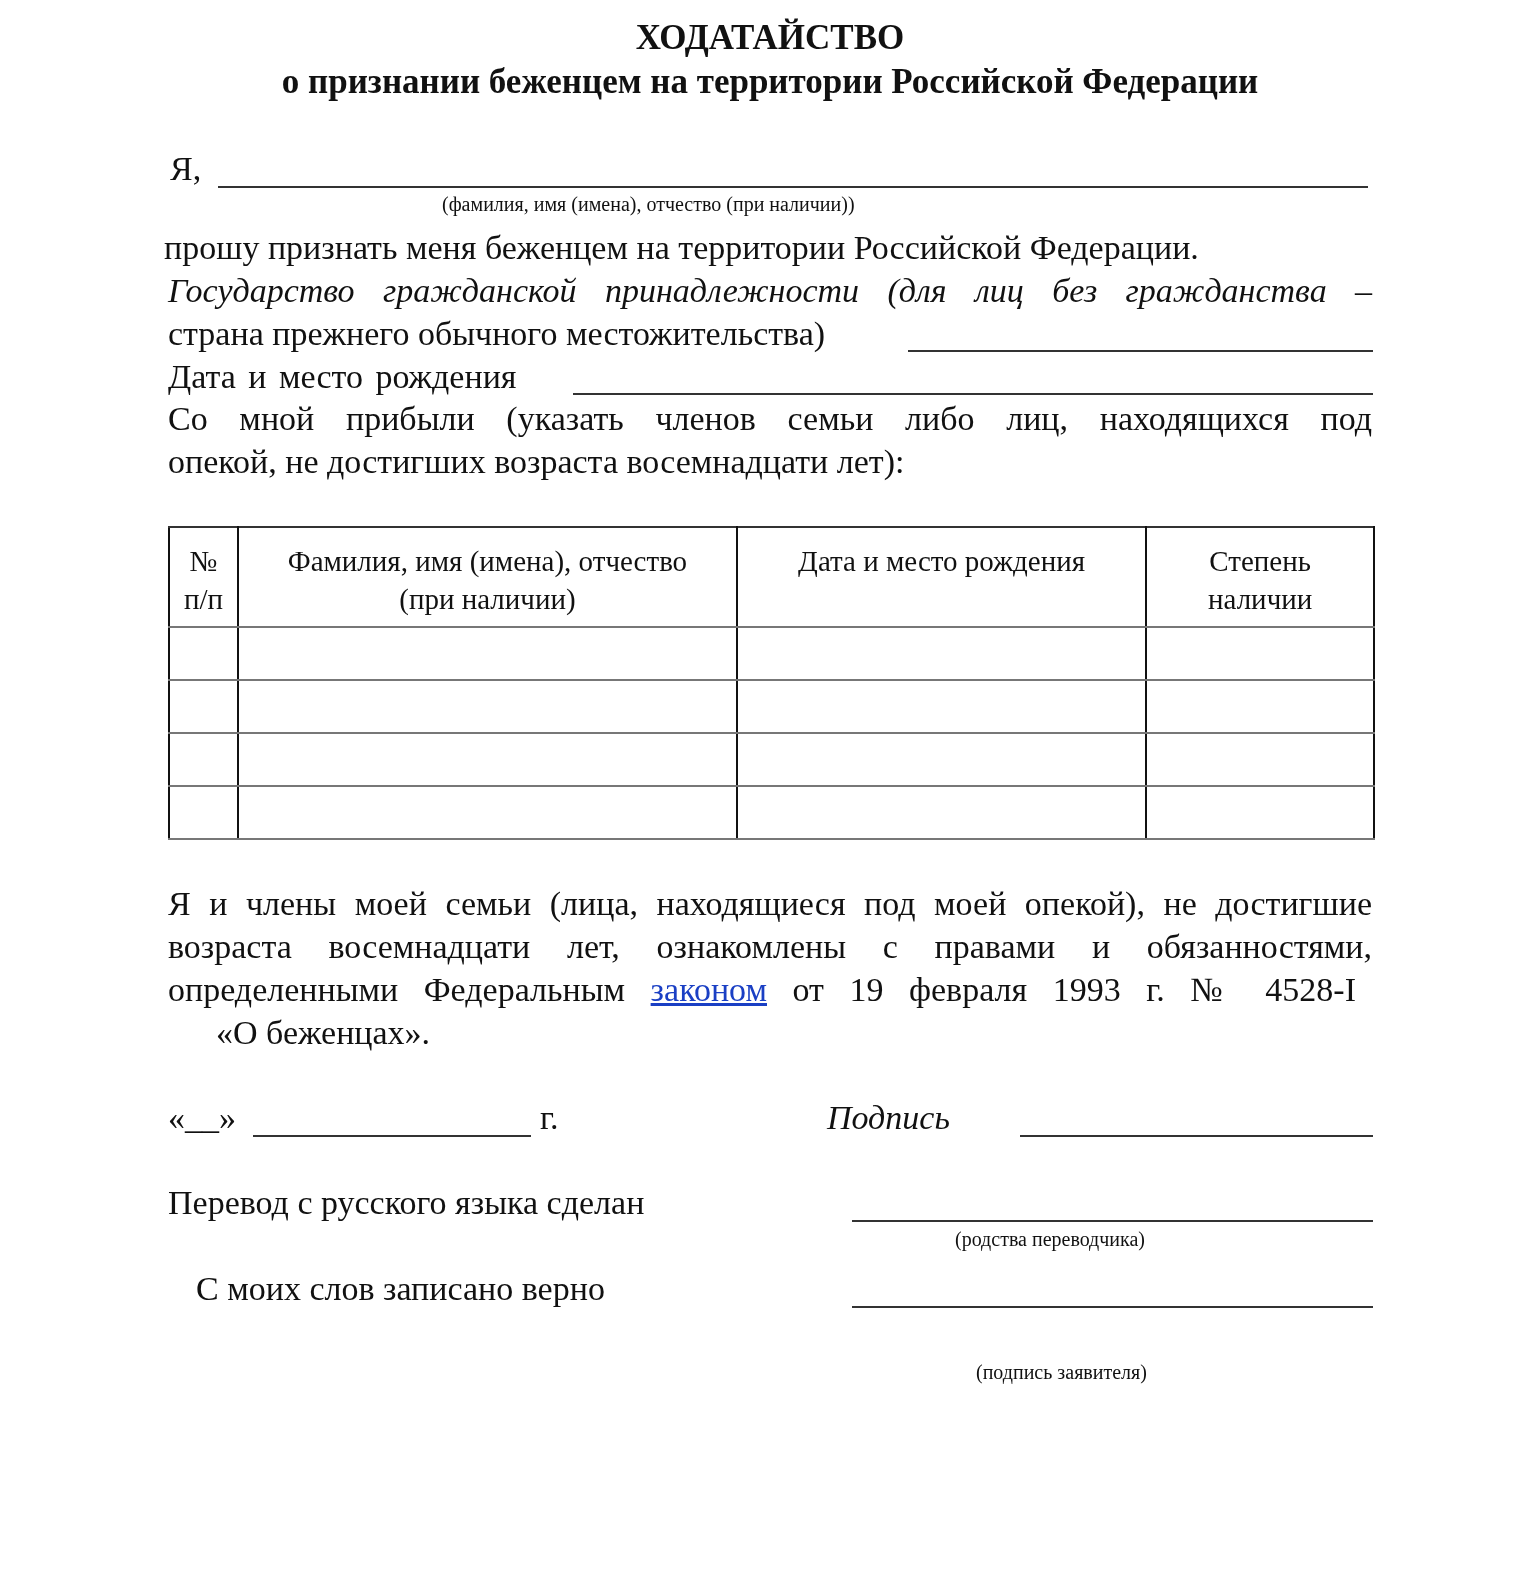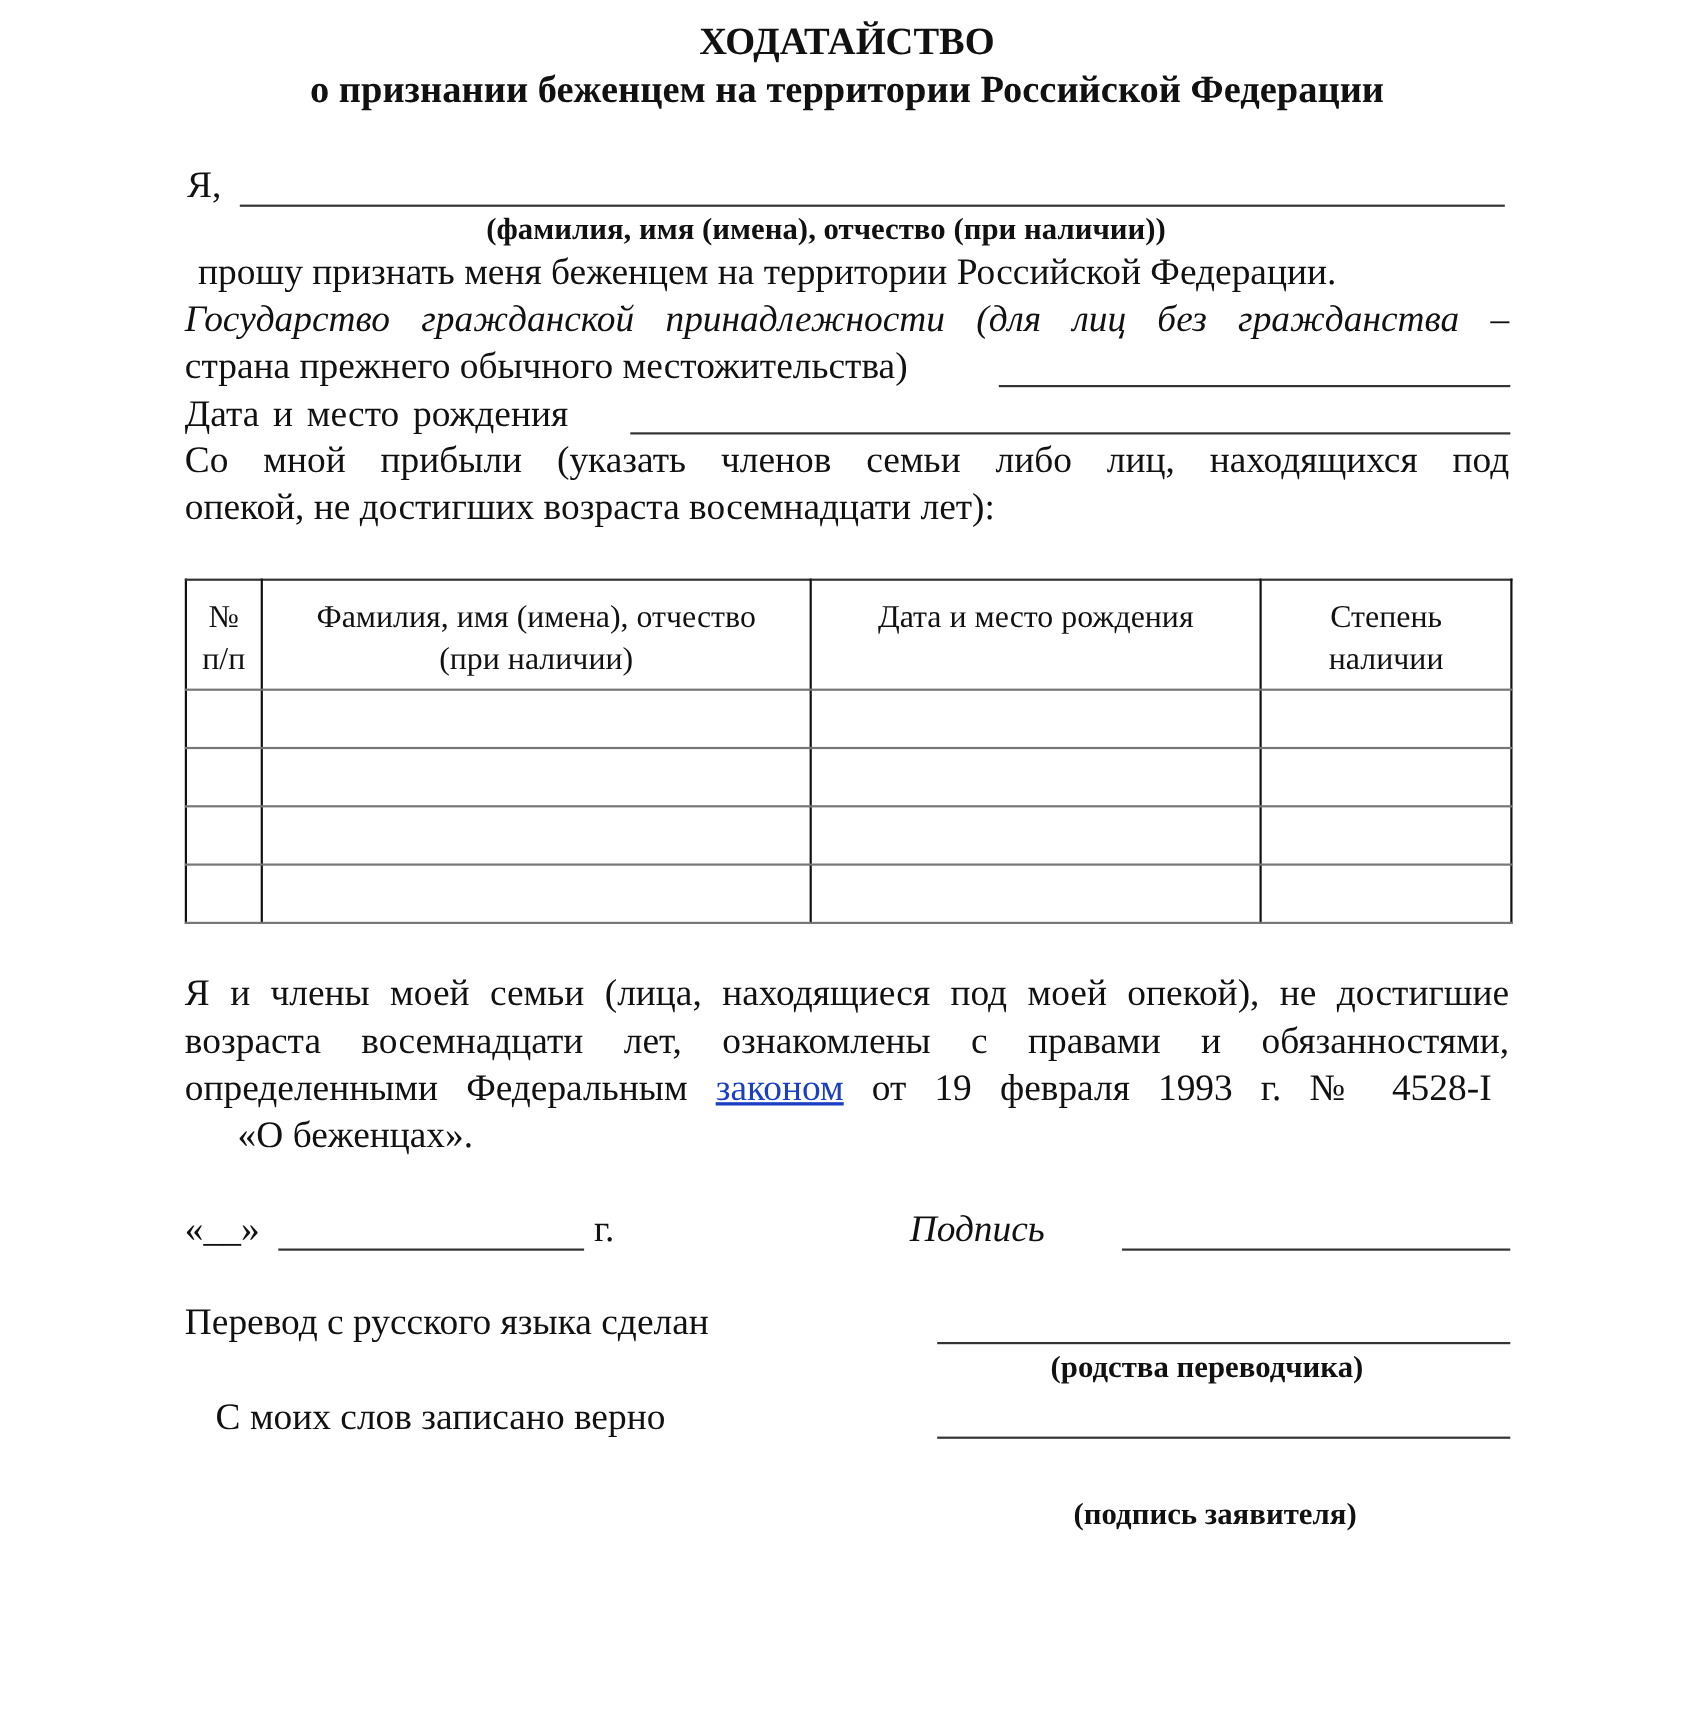--- a/index.html
+++ b/index.html
@@ -3,21 +3,21 @@
 <meta charset="utf-8">
 <style>
   html, body { margin: 0; padding: 0; background: #ffffff; }
   body { width: 1528px; height: 1574px; position: relative; overflow: hidden;
          font-family: "Liberation Serif", "DejaVu Serif", serif; color: #111; }
   .abs { position: absolute; white-space: nowrap; }
   .title { left: 0; width: 1540px; text-align: center; font-weight: bold; font-size: 35px; }
   .t1 { top: 18px; }
   .t2 { top: 62px; }
   .body-text { font-size: 34px; }
-  .small { font-size: 28px; font-weight: bold; }
+  .small { font-size: 20px; }
   .line { position: absolute; border-bottom: 2px solid #333; height: 0; }
   .just { text-align: justify; text-align-last: justify; width: 1204px; left: 168px; }
   a.link { color: #1a3fc4; text-decoration: underline; margin-top: 20px; }
   table.fam { position: absolute; left: 168px; top: 526px; width: 1207px; border-collapse: collapse; }
   table.fam th, table.fam td { border-left: 2px solid #111; border-right: 2px solid #111;
          border-top: 2px solid #777; border-bottom: 2px solid #777; padding: 0; }
   table.fam th { height: 100px; font-weight: normal; font-size: 29px; vertical-align: top;
          text-align: center; line-height: 38px; padding-top: 14px; box-sizing: border-box; }
   table.fam td { height: 51px; }
   table.fam tr:first-child th { border-top: 2px solid #333; }
@@ -25,21 +25,21 @@
 </head>
 <body>
 
 <div class="abs title t1">ХОДАТАЙСТВО</div>
 <div class="abs title t2">о признании беженцем на территории Российской Федерации</div>
 
 <div class="abs body-text" style="left:170px; top:150px;">Я,</div>
 <div class="line" style="left:218px; top:186px; width:1150px;"></div>
 <div class="abs small" style="left:442px; top:193px;">(фамилия, имя (имена), отчество (при наличии))</div>
 
-<div class="abs body-text" style="left:180px; top:229px;">прошу признать меня беженцем на территории Российской Федерации.</div>
+<div class="abs body-text" style="left:164px; top:229px;">прошу признать меня беженцем на территории Российской Федерации.</div>
 
 <div class="abs body-text just" style="top:272px;font-style:italic;">Государство гражданской принадлежности (для лиц без гражданства –</div>
 <div class="abs body-text" style="left:168px; top:315px;">страна прежнего обычного местожительства)</div>
 <div class="line" style="left:908px; top:350px; width:465px;"></div>
 
 <div class="abs body-text" style="left:168px; top:358px; word-spacing:4px;">Дата и место рождения</div>
 <div class="line" style="left:573px; top:393px; width:800px;"></div>
 
 <div class="abs body-text just" style="top:400px;">Со мной прибыли (указать членов семьи либо лиц, находящихся под</div>
 <div class="abs body-text" style="left:168px; top:443px;">опекой, не достигших возраста восемнадцати лет):</div>

